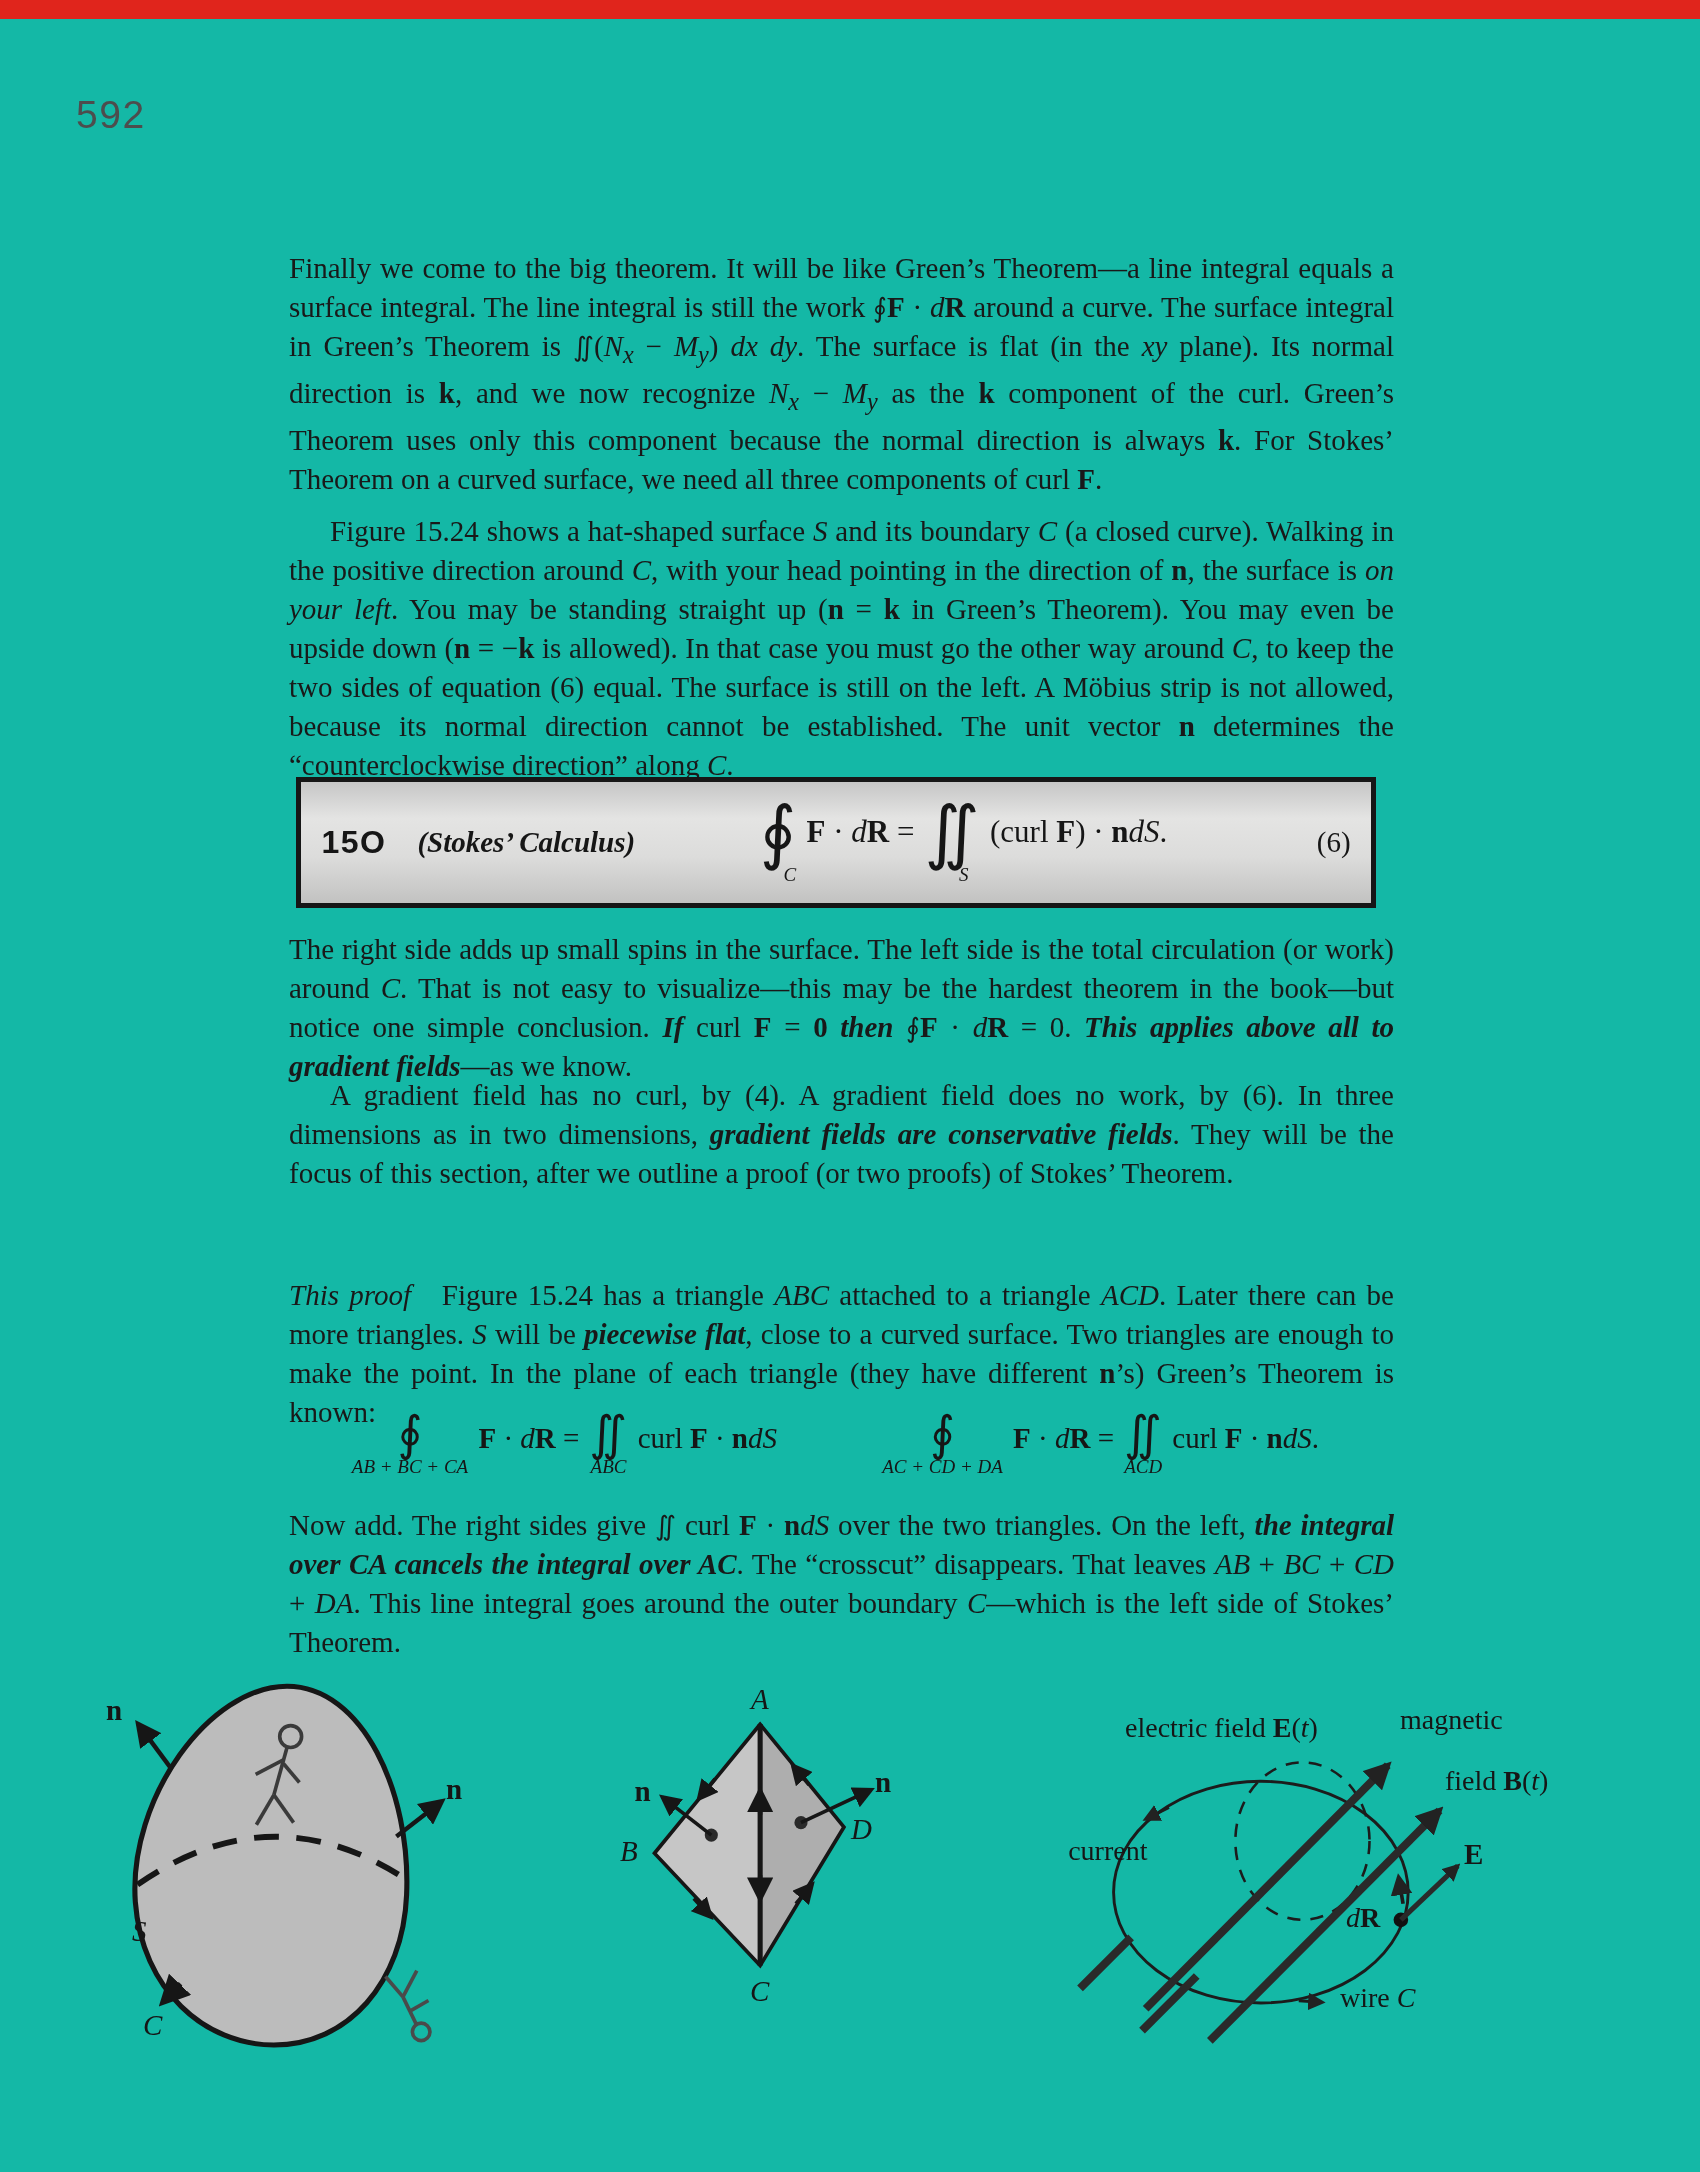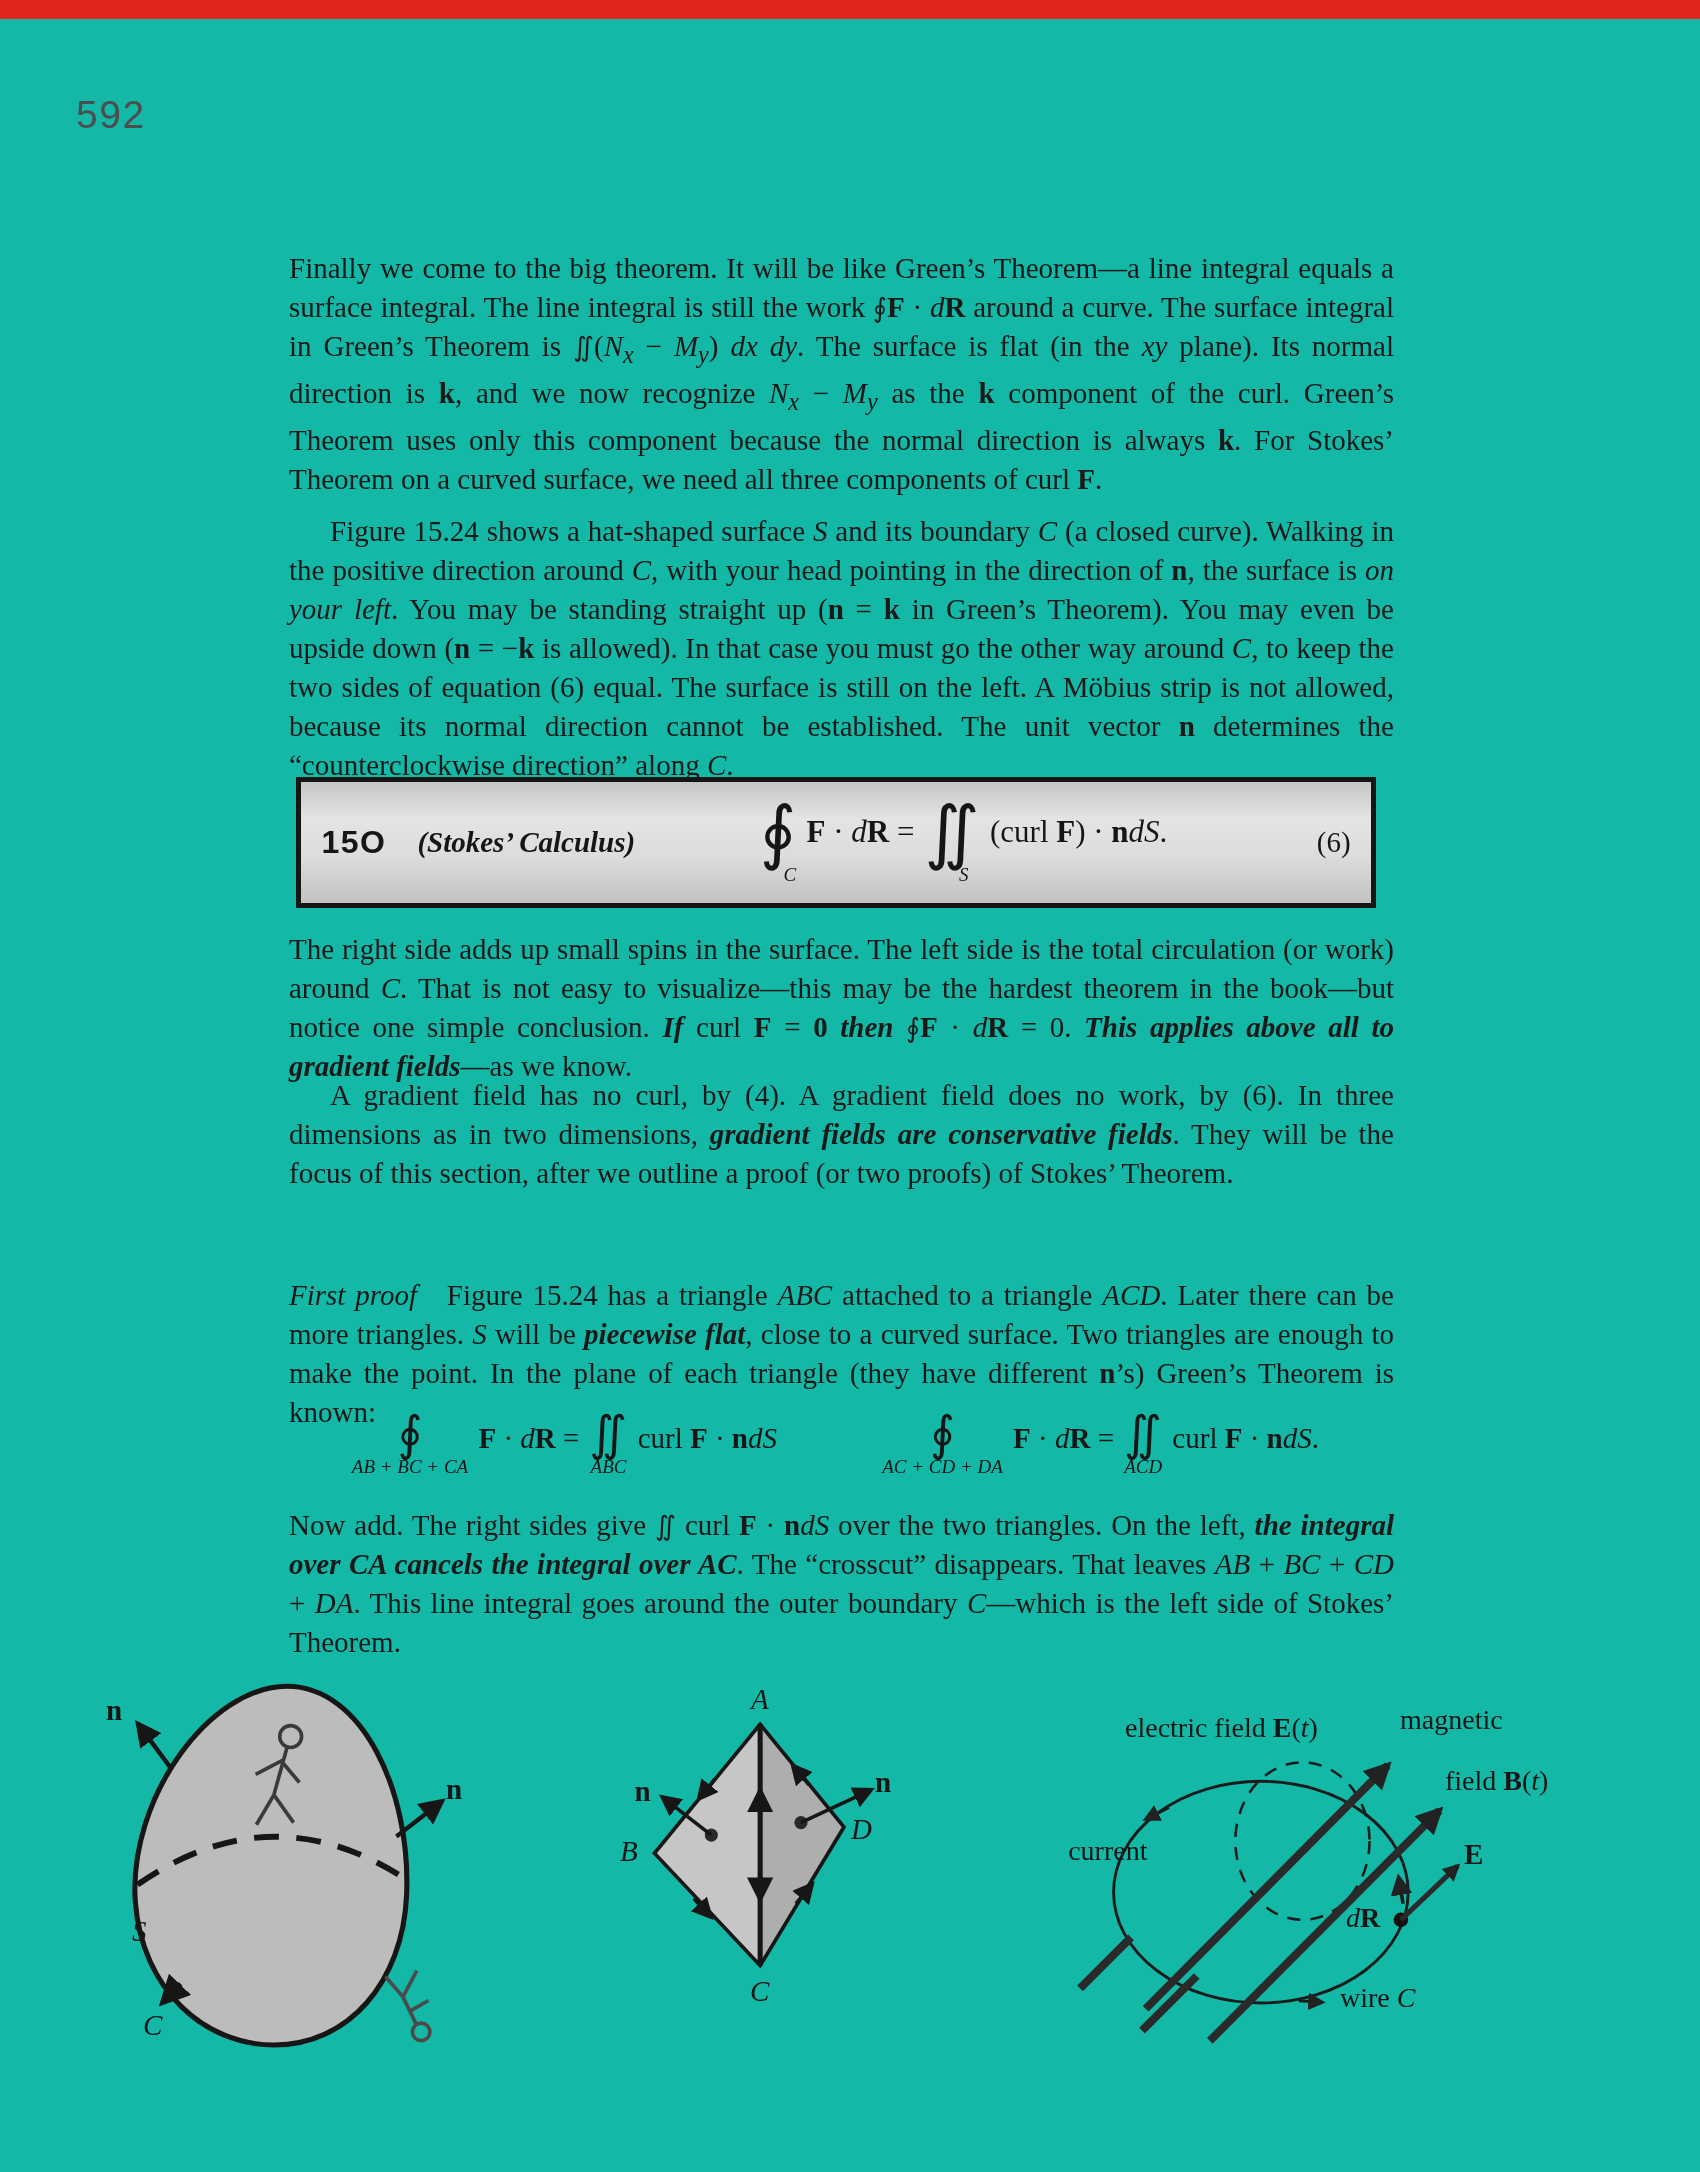--- a/index.html
+++ b/index.html
@@ -73,21 +73,21 @@
         <span class="bigint bx-int">∬</span>
         <span class="intsub sub-right">S</span>
       </span>
       <span class="eqmid">(curl <b>F</b>) · <b>n</b><i>dS</i>.</span>
     </span>
     <span class="th-eqno">(6)</span>
   </div>
 
   <p class="para" style="top:922px">The right side adds up small spins in the surface. The left side is the total circulation (or work) around <i>C</i>. That is not easy to visualize—this may be the hardest theorem in the book—but notice one simple conclusion. <b><i>If</i></b> curl <b>F</b> = <b>0</b> <b><i>then</i></b> <span class="mi">∮</span><b>F</b> · <i>d</i><b>R</b> = 0. <b><i>This applies above all to gradient fields</i></b>—as we know.</p>
   <p class="para indent" style="top:1068px">A gradient field has no curl, by (4). A gradient field does no work, by (6). In three dimensions as in two dimensions, <b><i>gradient fields are conservative fields</i></b>. They will be the focus of this section, after we outline a proof (or two proofs) of Stokes’ Theorem.</p>
-  <p class="para" style="top:1268px"><i>First proof</i>&nbsp;&nbsp;&nbsp;Figure 15.24 has a triangle <i>ABC</i> attached to a triangle <i>ACD</i>. Later there can be more triangles. <i>S</i> will be <b><i>piecewise flat</i></b>, close to a curved surface. Two triangles are enough to make the point. In the plane of each triangle (they have different <b>n</b>’s) Green’s Theorem is known:</p>
+  <p class="para" style="top:1268px"><i>This proof</i>&nbsp;&nbsp;&nbsp;Figure 15.24 has a triangle <i>ABC</i> attached to a triangle <i>ACD</i>. Later there can be more triangles. <i>S</i> will be <b><i>piecewise flat</i></b>, close to a curved surface. Two triangles are enough to make the point. In the plane of each triangle (they have different <b>n</b>’s) Green’s Theorem is known:</p>
 
   <div class="green-eqs">
     <span class="geq">
       <span class="intcol">
         <span class="bigint gq-int">∮</span>
         <span class="intsub">AB + BC + CA</span>
       </span>
       <span class="eqmid"><b>F</b> · <i>d</i><b>R</b> =</span>
       <span class="intcol">
         <span class="bigint gq-int">∬</span>

